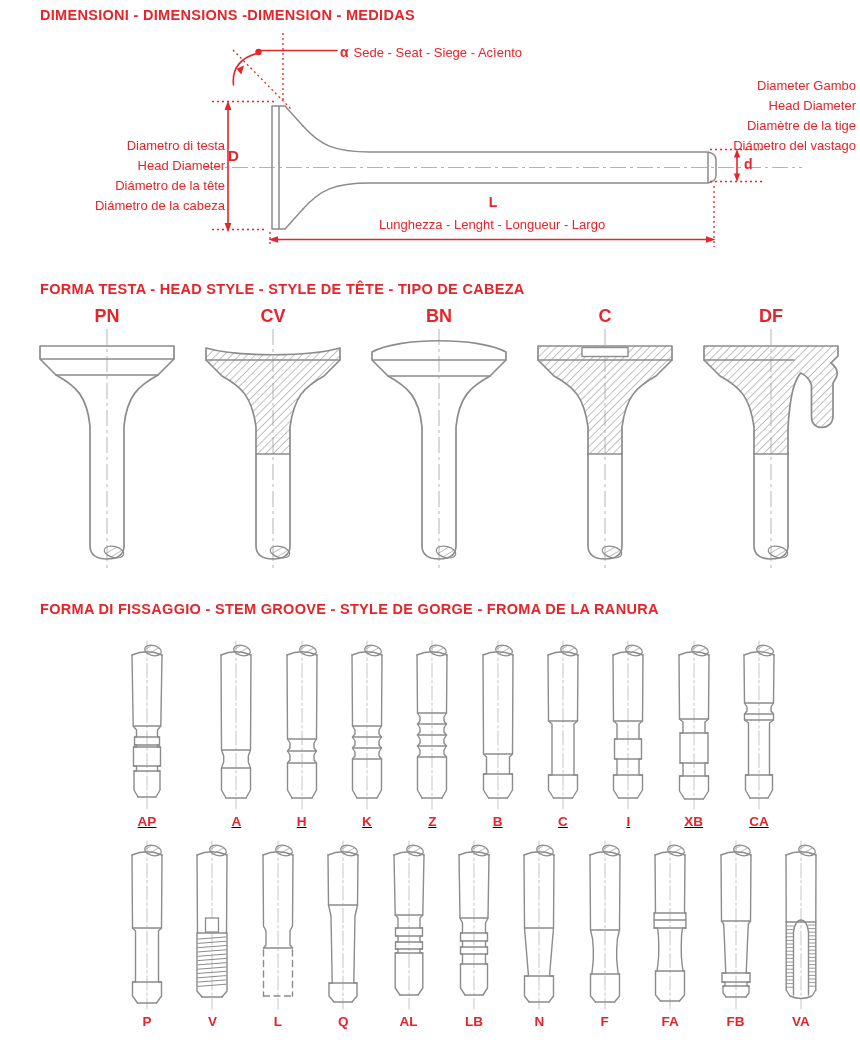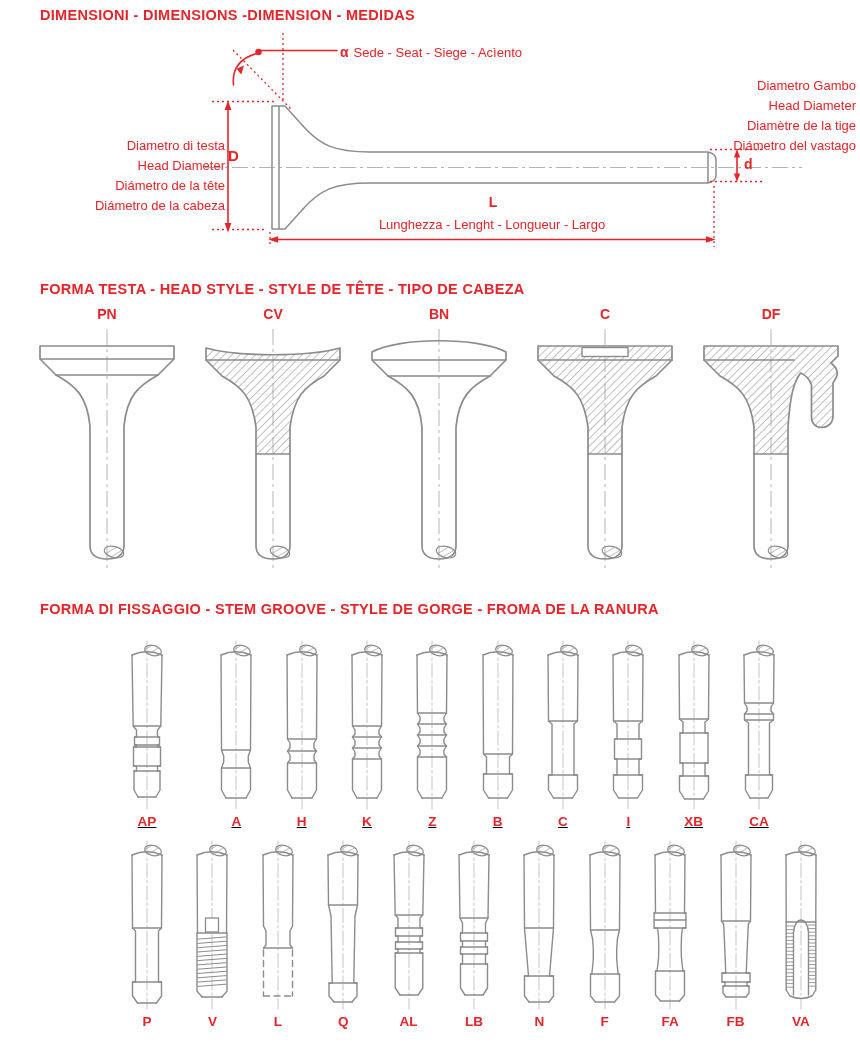--- a/index.html
+++ b/index.html
@@ -13,21 +13,21 @@
   .r{fill:none;stroke:var(--red);stroke-width:1.6;stroke-linecap:round;}
   .rd{fill:none;stroke:var(--red);stroke-width:1.3;stroke-dasharray:2 3;}
   .ra{fill:var(--red);stroke:none;}
   .red-txt{position:absolute;color:var(--red);font-size:13px;line-height:20px;white-space:nowrap;}
   .right{text-align:right;}
   .center{text-align:center;}
   .sym{position:absolute;color:var(--red);font-weight:800;font-size:15px;}
   .alpha{font-weight:800;font-size:14px;margin-right:5px;}
   .head-row{position:absolute;left:32px;top:306px;width:814px;display:flex;justify-content:space-between;}
   .head-fig{width:150px;display:flex;flex-direction:column;align-items:center;}
-  .fig-label{height:20px;font-size:14px;font-weight:700;color:var(--red);text-align:left;}
+  .fig-label{height:20px;font-size:18px;font-weight:700;color:var(--red);text-align:left;}
   .head-svg{width:150px;height:245px;display:block;}
   .head-svg .g2{fill:none;stroke:var(--gray);stroke-width:1.7;stroke-linecap:round;stroke-linejoin:round;}
   .head-svg .hat{fill:url(#hatch);stroke:var(--gray);stroke-width:1.7;stroke-linejoin:round;}
   .head-svg .he{fill:url(#hatch);stroke:var(--gray);stroke-width:1.2;}
   .stem-row1{position:absolute;left:119px;top:638px;width:668px;display:flex;justify-content:space-between;text-decoration:underline;}
   .stem-row1 .stem-fig:first-child{margin-right:24px;}
   .stem-row2{position:absolute;left:119px;top:838px;width:710px;display:flex;justify-content:space-between;}
   .stem-fig{width:56px;display:flex;flex-direction:column;align-items:center;}
   .stem-svg{width:56px;height:174px;display:block;}
   .stem-label{height:20px;font-size:13.5px;font-weight:700;color:var(--red);text-align:center;margin-top:2px;}
@@ -83,21 +83,21 @@
 
   <div class="red-txt right" style="left:40px;top:136px;width:185px">
     <div>Diametro di testa</div>
     <div>Head Diameter</div>
     <div>Diámetro de la tête</div>
     <div>Diámetro de la cabeza</div>
   </div>
   <div class="sym" style="left:228px;top:147px">D</div>
 
   <div class="red-txt right" style="left:656px;top:76px;width:200px">
-    <div>Diametro Gambo</div>
+    <div>Diameter Gambo</div>
     <div>Head Diameter</div>
     <div>Diamètre de la tige</div>
     <div>Diámetro del vastago</div>
   </div>
   <div class="sym" style="left:744px;top:156px;font-size:14px">d</div>
 
   <div class="sym center" style="left:478px;top:194px;width:30px;font-size:14px">L</div>
   <div class="red-txt center" style="left:292px;top:215px;width:400px">Lunghezza - Lenght - Longueur - Largo</div>
 
   <div class="sec-title" style="top:281px">FORMA TESTA - HEAD STYLE - STYLE DE TÊTE - TIPO DE CABEZA</div>

